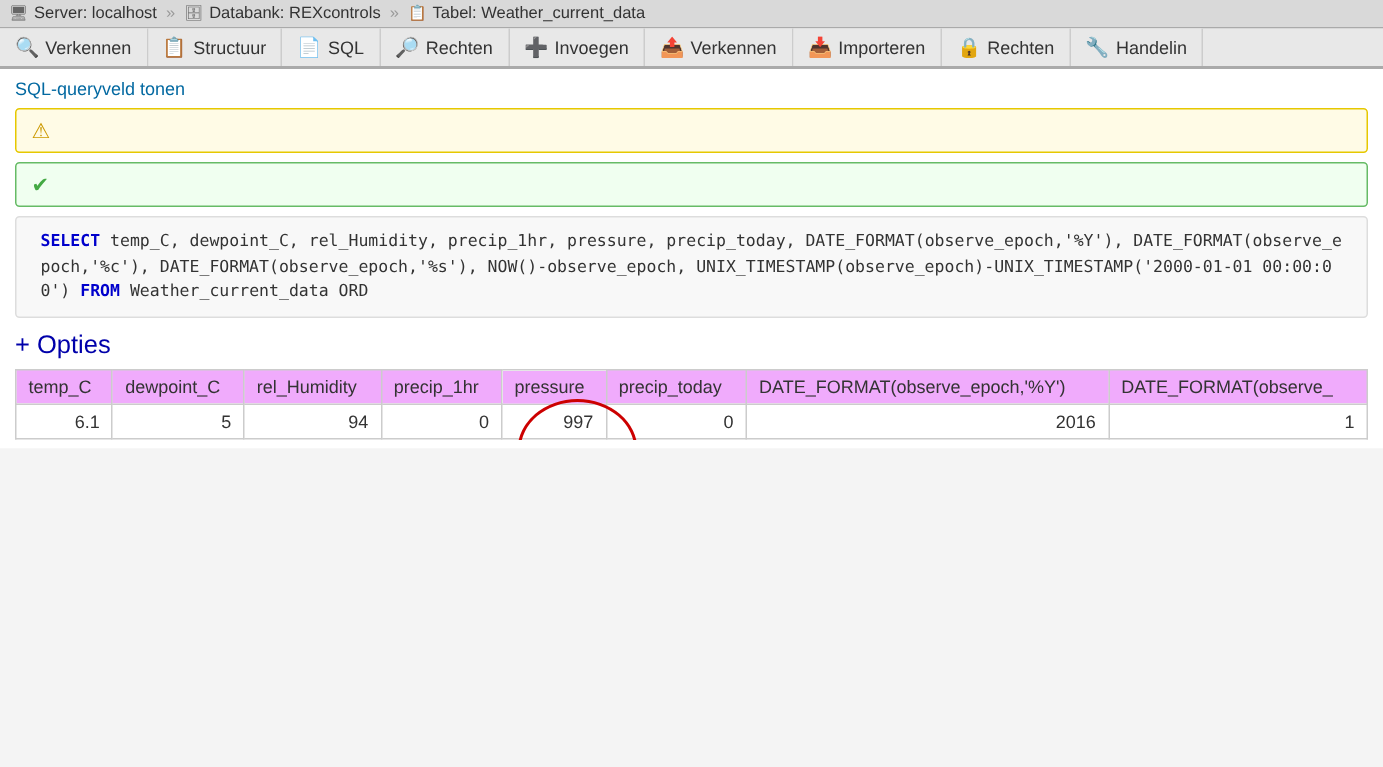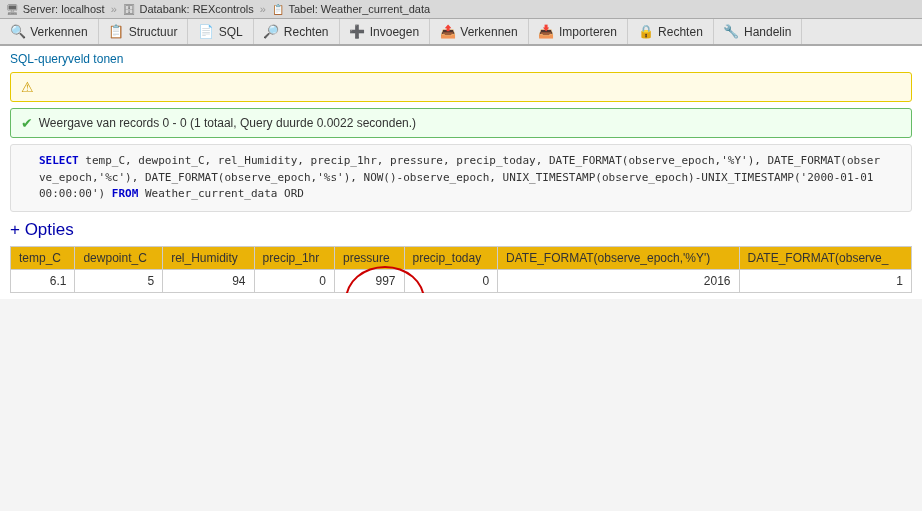--- a/index.html
+++ b/index.html
@@ -82,21 +82,21 @@
       align-items: center;
       gap: 6px;
     }
     .success-icon { color: #44aa44; font-size: 14px; }
 
     
     .sql-box {
       background: #f8f8f8;
       border: 1px solid #ddd;
       border-radius: 3px;
-      padding: 8px 28px;
+      padding: 8px 16px;
       font-family: monospace;
       font-size: 11px;
       color: #333;
       margin-bottom: 8px;
       line-height: 1.5;
       white-space: pre-wrap;
       word-break: break-all;
     }
     .sql-keyword { color: #0000cc; font-weight: bold; }
 
@@ -110,21 +110,21 @@
       margin-bottom: 6px;
     }
 
     
     .data-table {
       border-collapse: collapse;
       width: 100%;
       font-size: 12px;
     }
     .data-table th {
-      background: #eab308;
+      background: #f0abfc;
       border: 1px solid #ccc;
       padding: 4px 8px;
       text-align: left;
       font-weight: normal;
       white-space: nowrap;
     }
     .data-table td {
       border: 1px solid #ccc;
       padding: 4px 8px;
       text-align: right;
@@ -205,21 +205,20 @@
   <a class="sql-toggle">SQL-queryveld tonen</a>
 
   
   <div class="warning-box">
     <span class="warning-icon">⚠</span>
   </div>
 
   
   <div class="success-box">
     <span class="success-icon">✔</span>
-    <span>Weergave van records 0 - 0 (1 totaal, Query duurde 0.0022 seconden.)</span>
   </div>
 
   
   <div class="sql-box"><span class="sql-keyword">SELECT</span> temp_C, dewpoint_C, rel_Humidity, precip_1hr, pressure, precip_today, DATE_FORMAT(observe_epoch,'%Y'), DATE_FORMAT(observe_epoch,'%c'), DATE_FORMAT(observe_epoch,'%s'), NOW()-observe_epoch, UNIX_TIMESTAMP(observe_epoch)-UNIX_TIMESTAMP('2000-01-01 00:00:00') <span class="sql-keyword">FROM</span> Weather_current_data ORD</div>
 
   
   <a class="options-link">+ Opties</a>
 
   
   <div class="table-wrapper" style="position:relative;">

